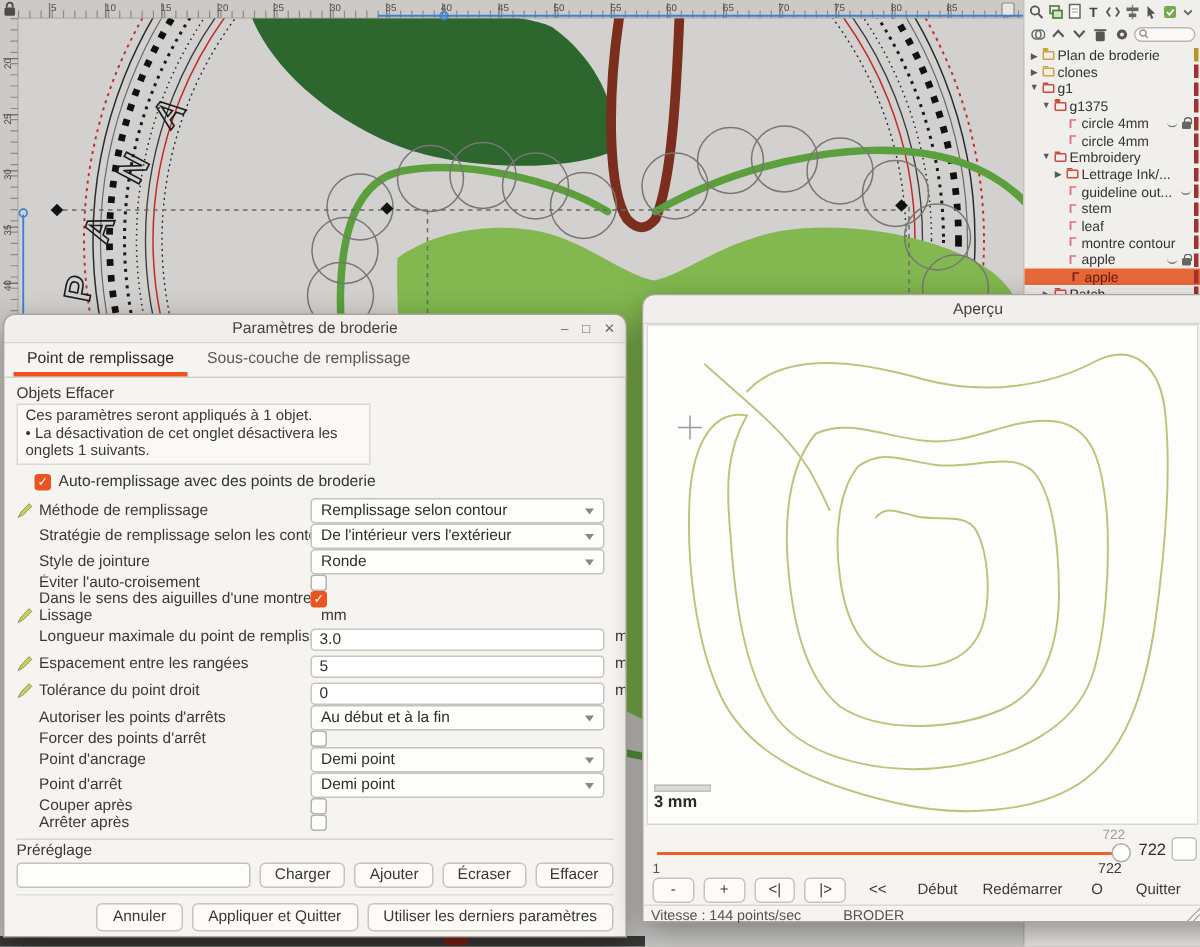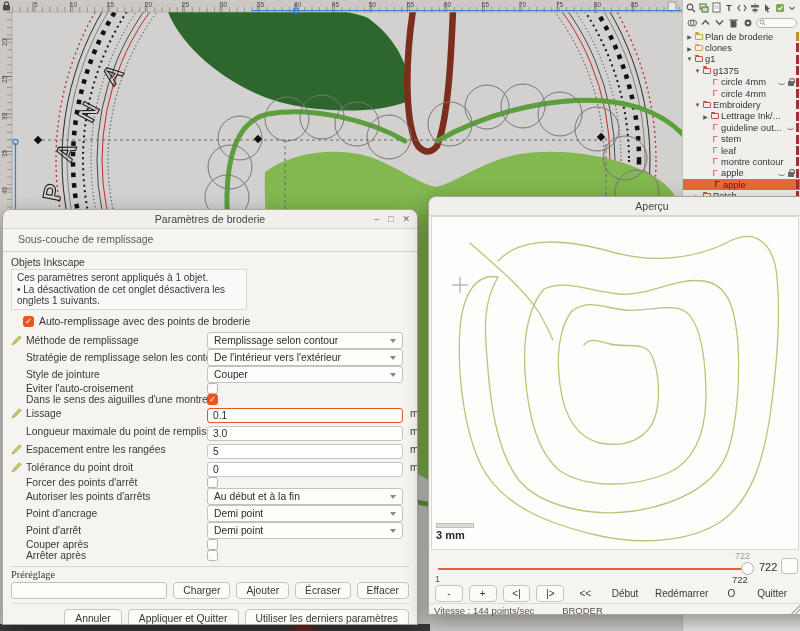--- a/index.html
+++ b/index.html
@@ -59,21 +59,21 @@
   .combo { height:17px; background:#fdfdfc; border:1px solid #c6c1ba; border-radius:3px;
     font-size:10.3px; color:#2f2d2a; display:flex; align-items:center; padding:0 6px; position:relative; }
   .combo .chev { position:absolute; right:6px; top:6px; width:0; height:0;
     border-left:3.5px solid transparent; border-right:3.5px solid transparent; border-top:4px solid #8a8680; }
   .tinput { width:196px; height:15px; background:#fff; border:1px solid #c9c4bd; border-radius:3px;
     font-size:10.3px; color:#2f2d2a; padding:0 5px; font-family:"Liberation Sans",sans-serif; }
   .tinput.focus { border:1.5px solid #e95420; }
   .unit { font-size:10.3px; color:#3a3835; padding-left:7px; }
   .pencil { width:11px; height:11px; }
   .preset { border-top:1px solid #d8d4ce; margin-top:5px; padding-top:2px; }
-  .preset .plab { font-size:10.3px; color:#3a3835; margin-bottom:2px;font-family:Liberation Serif, serif; }
+  .preset .plab { font-size:10.3px; color:#3a3835; margin-bottom:2px; }
   .prow { display:flex; gap:6px; align-items:center; padding-bottom:4px;justify-content:space-between; }
   .pcombo { flex:1; height:17px; background:#fdfdfc; border:1px solid #c6c1ba; border-radius:3px; position:relative; }
   .btn { background:#fcfbfa; border:1px solid #c8c3bc; border-radius:4px; font-size:10.3px; color:#3a3835;
     padding:2px 9px; white-space:nowrap; font-family:"Liberation Sans",sans-serif; }
   .actions { display:flex; justify-content:flex-end; gap:6px; padding:5px 0 6px; border-top:1px solid #e2ded8; }
   .actions .btn { padding:3px 10px; }
 
   
   #apercu { left:428px; top:196px; width:448px; height:419px; z-index:12; border-radius:8px 8px 0 0; }
   .pv-canvas { position:absolute; left:2px; top:19px; width:368px; height:334px; background:#fdfdfc;
@@ -430,24 +430,25 @@
 <div class="window" id="params-dialog">
   <div class="titlebar">
     <span class="ttl">Paramètres de broderie</span>
     <span class="wctrls">
       <span>–</span>
       <span>□</span>
       <span>✕</span>
     </span>
   </div>
   <div class="tabbar">
+    <span class="tab active">Point de remplissage</span>
     <span class="tab">Sous-couche de remplissage</span>
   </div>
   <div class="dbody">
-    <div class="secttl">Objets Inkscape</div>
+    <div class="secttl">Objets Effacer</div>
     <div class="infobox">
       <div>Ces paramètres seront appliqués à 1 objet.</div>
       <div>• La désactivation de cet onglet désactivera les onglets 1 suivants.</div>
     </div>
     <div class="chkrow">
       <span class="cb on">✓</span>
       <span>Auto-remplissage avec des points de broderie</span>
     </div>
 
     <div class="frow">
@@ -467,21 +468,21 @@
       <span class="combo">
             <span>De l'intérieur vers l'extérieur</span>
             <span class="chev"></span>
           </span>
           <span></span>
     </div>
     <div class="frow">
       <span></span>
       <span class="lab">Style de jointure</span>
       <span class="combo">
-            <span>Couper</span>
+            <span>Ronde</span>
             <span class="chev"></span>
           </span>
           <span></span>
     </div>
     <div class="frow">
       <span></span>
       <span class="lab">Éviter l'auto-croisement</span>
       <span>
             <span class="cb"></span>
           </span>
@@ -493,21 +494,20 @@
       <span>
             <span class="cb on">✓</span>
           </span>
           <span></span>
     </div>
     <div class="frow">
       <svg class="pencil" viewBox="0 0 11 11">
             <path d="M1,10 L3,6.4 L8.4,0.8 L10.2,2.6 L4.6,8.2 Z" fill="#c9cf57" stroke="#8a8a5a" stroke-width="0.6"></path>
           </svg>
       <span class="lab">Lissage</span>
-      <span><input class="tinput focus" value="0.1" style=""></span>
       <span class="unit">mm</span>
     </div>
     <div class="frow">
       <span></span>
       <span class="lab">Longueur maximale du point de remplissage</span>
       <span><input class="tinput" value="3.0" style=""></span>
       <span class="unit">mm</span>
     </div>
     <div class="frow">
       <svg class="pencil" viewBox="0 0 11 11">
@@ -517,35 +517,35 @@
       <span><input class="tinput" value="5" style=""></span>
       <span class="unit">mm</span>
     </div>
     <div class="frow">
       <svg class="pencil" viewBox="0 0 11 11">
             <path d="M1,10 L3,6.4 L8.4,0.8 L10.2,2.6 L4.6,8.2 Z" fill="#c9cf57" stroke="#8a8a5a" stroke-width="0.6"></path>
           </svg>
       <span class="lab">Tolérance du point droit</span>
       <span><input class="tinput" value="0" style=""></span>
       <span class="unit">mm</span>
-    </div>
-    <div class="frow">
-      <span></span>
-      <span class="lab">Forcer des points d'arrêt</span>
-      <span>
-            <span class="cb"></span>
-          </span>
-          <span></span>
     </div>
     <div class="frow">
       <span></span>
       <span class="lab">Autoriser les points d'arrêts</span>
       <span class="combo">
             <span>Au début et à la fin</span>
             <span class="chev"></span>
+          </span>
+          <span></span>
+    </div>
+    <div class="frow">
+      <span></span>
+      <span class="lab">Forcer des points d'arrêt</span>
+      <span>
+            <span class="cb"></span>
           </span>
           <span></span>
     </div>
     <div class="frow">
       <span></span>
       <span class="lab">Point d'ancrage</span>
       <span class="combo">
             <span>Demi point</span>
             <span class="chev"></span>
           </span>

